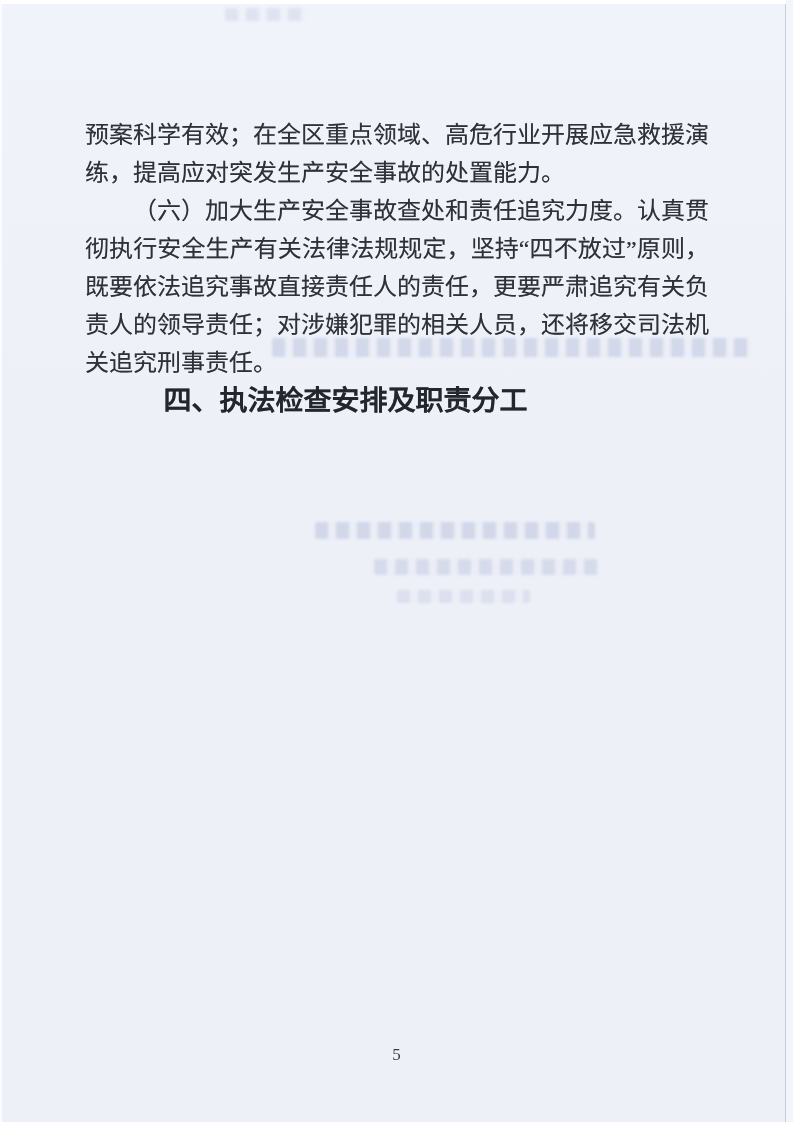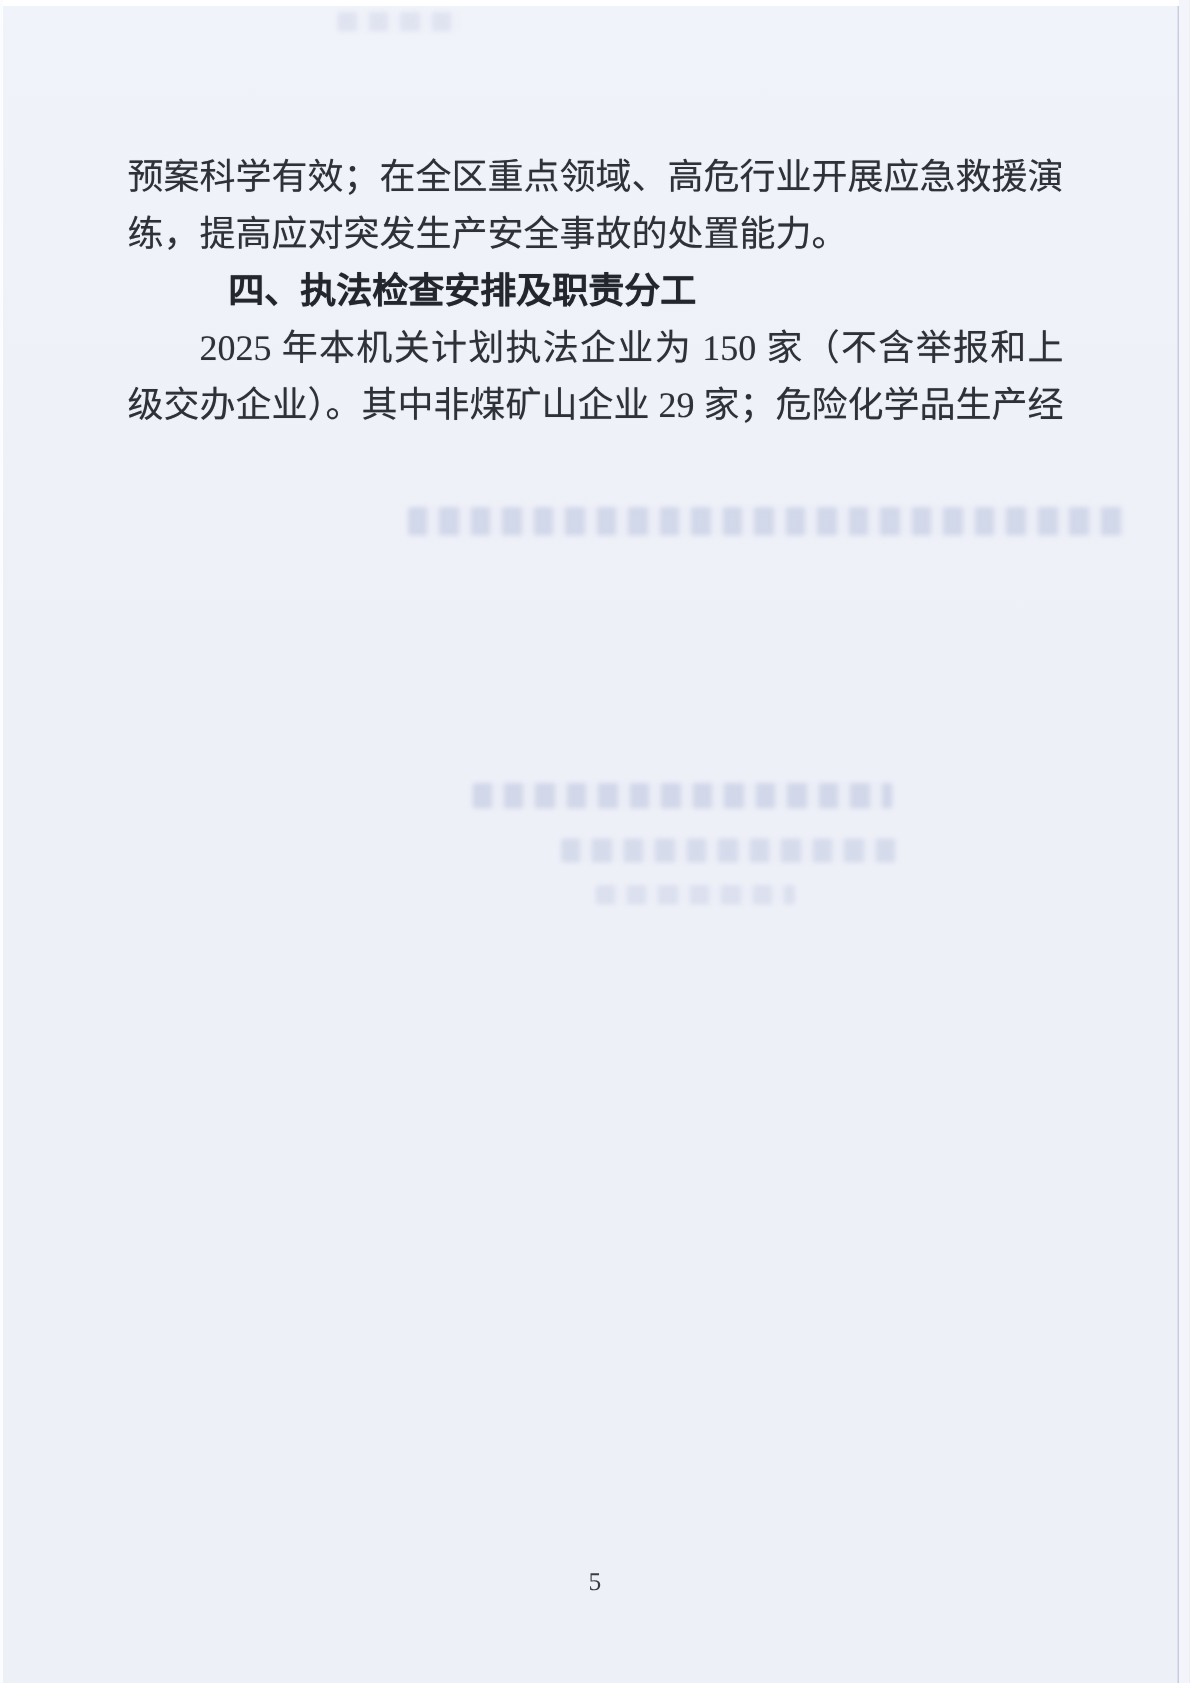--- a/index.html
+++ b/index.html
@@ -29,39 +29,39 @@
     background: #f3f5fb;
   }
   .edge-right-line {
     position: absolute; top: 4px; right: 7px; bottom: 0; width: 1px;
     background: rgba(136, 148, 176, 0.38);
   }
   
   .textblock {
     position: absolute;
     left: 85px;
-    top: 100px;
+    top: 116px;
     width: 624px;
     font-size: 24px;
     line-height: 38px;
     color: #2f3138;
     text-align: justify;
     text-justify: inter-ideograph;
     letter-spacing: 0;
     text-shadow: 0 0 0.5px rgba(47, 49, 56, 0.45);
   }
   .textblock p, .textblock h2 {
     margin: 0;
     padding: 0;
   }
   .para-indent { text-indent: 2em; }
   .section-heading {
     font-family: "Liberation Sans", "DejaVu Sans", sans-serif;
     font-weight: 700;
-    font-size: 24px;
+    font-size: 28px;
     line-height: 38px;
     text-indent: 2.8em;
     color: #24262d;
     text-shadow: 0 0 0.5px rgba(36, 38, 45, 0.5);
   }
   .page-number {
     position: absolute;
     left: 0; right: 0;
     top: 1045px;
     text-align: center;
@@ -96,19 +96,19 @@
   <div class="edge-right-line"></div>
 
   <div class="ghost ghost-5"></div>
   <div class="ghost ghost-1"></div>
   <div class="ghost ghost-2"></div>
   <div class="ghost ghost-3"></div>
   <div class="ghost ghost-4"></div>
 
   <main class="textblock">
     <p>预案科学有效；在全区重点领域、高危行业开展应急救援演练，提高应对突发生产安全事故的处置能力。</p>
+    <p class="para-indent">（六）加大生产安全事故查处和责任追究力度。认真贯彻执行安全生产有关法律法规规定，坚持“四不放过”原则，既要依法追究事故直接责任人的责任，更要严肃追究有关负责人的领导责任；对涉嫌犯罪的相关人员，还将移交司法机关追究刑事责任。</p>
     <h2 class="section-heading">四、执法检查安排及职责分工</h2>
-    <p class="para-indent">2025 年本机关计划执法企业为 150 家（不含举报和上级交办企业）。其中非煤矿山企业 29 家；危险化学品生产经</p>
   </main>
 
   <footer class="page-number">5</footer>
 
 </div>
 
 </body></html>

